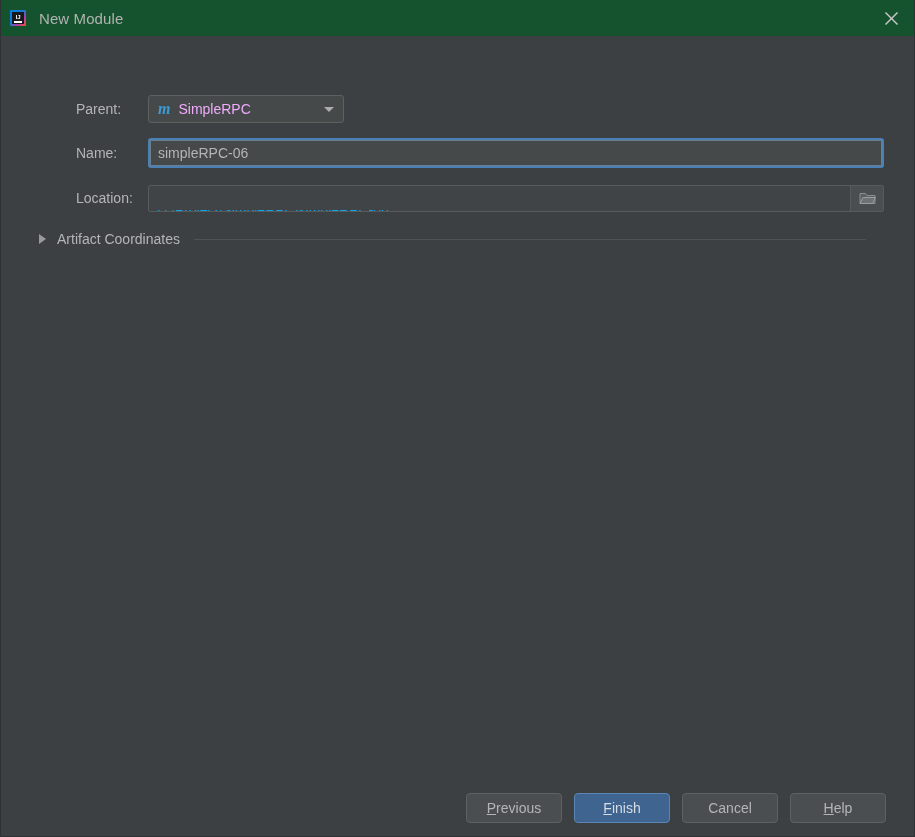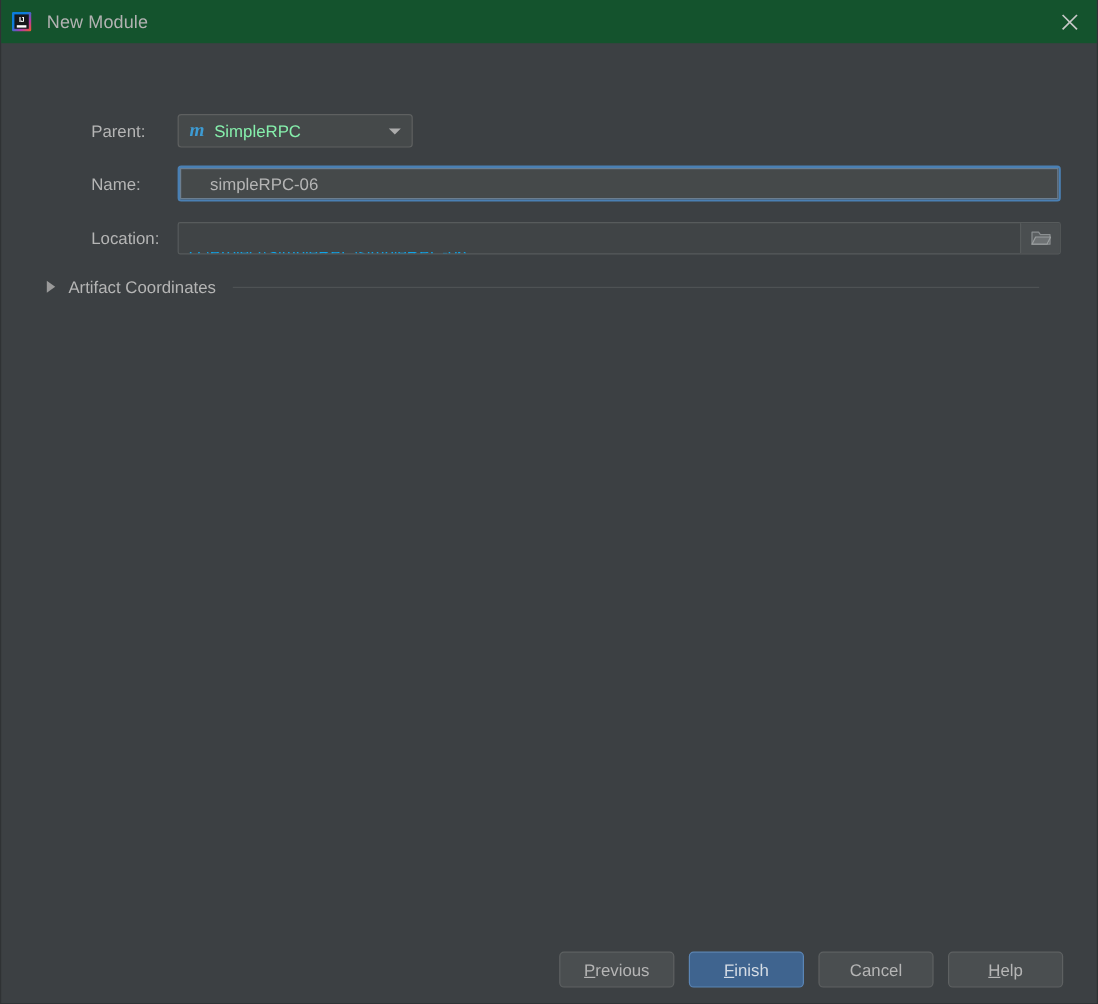--- a/index.html
+++ b/index.html
@@ -140,21 +140,21 @@
     font-style: italic;
     font-weight: bold;
     font-size: 16px;
     color: #3d9bd3;
     margin-right: 8px;
     line-height: 16px;
   }
   .combo-label {
     flex: 1 1 auto;
     font-size: 14px;
-    color: #86efac;
+    color: #f0abfc;
     white-space: nowrap;
     overflow: hidden;
   }
   .combo-arrow {
     width: 0;
     height: 0;
     border-left: 5px solid transparent;
     border-right: 5px solid transparent;
     border-top: 5px solid #acacac;
     margin-left: 6px;
@@ -171,21 +171,21 @@
     display: flex;
     align-items: stretch;
     background: #45494a;
   }
   .field-focus-inner {
     flex: 1 1 auto;
     border: 1px solid #6b7e90;
     background: #45494a;
     display: flex;
     align-items: center;
-    padding: 0 24px;
+    padding: 0 7px;
   }
   .field-value {
     font-size: 14px;
     color: #b5b5b5;
     outline: none;
     border: none;
     background: transparent;
     width: 100%;
     font-family: "Liberation Sans", sans-serif;
   }

